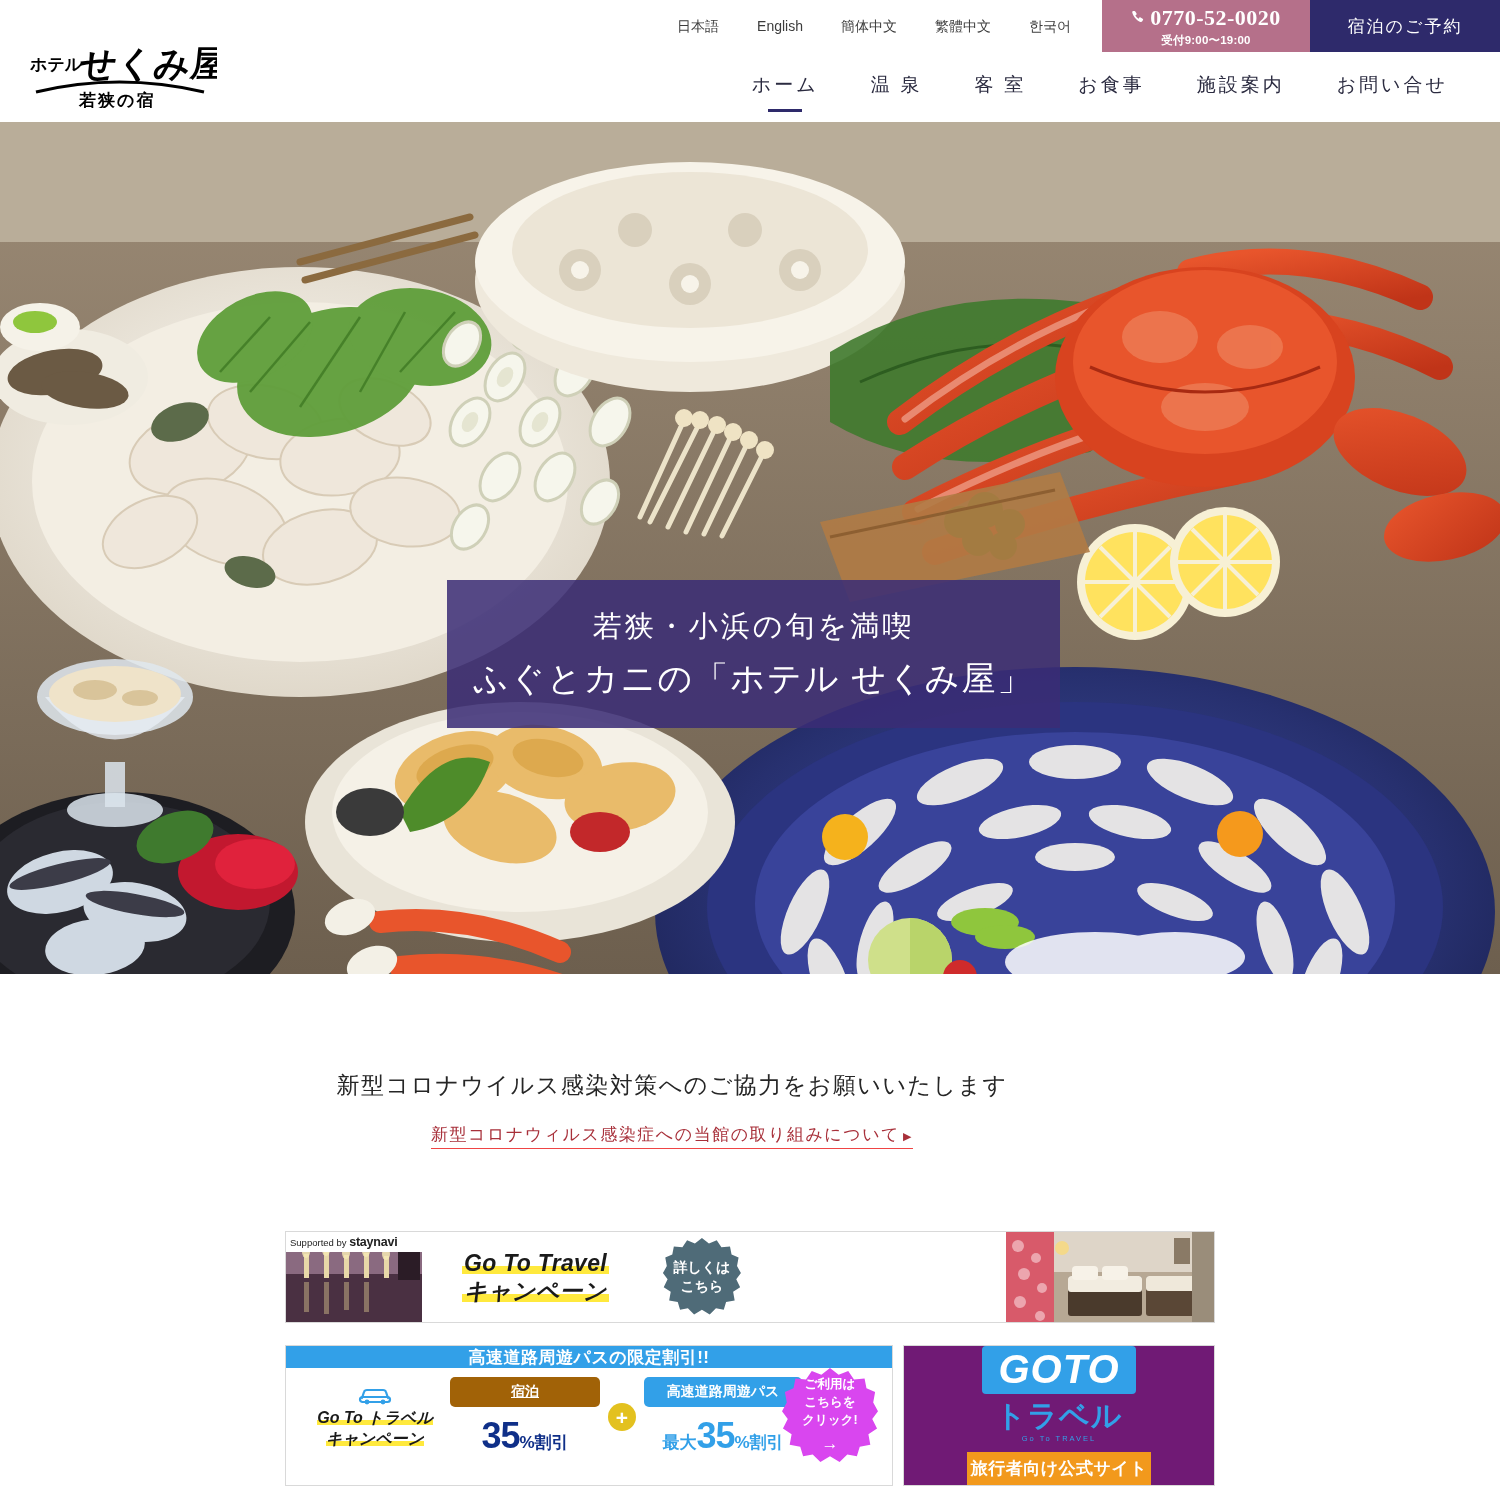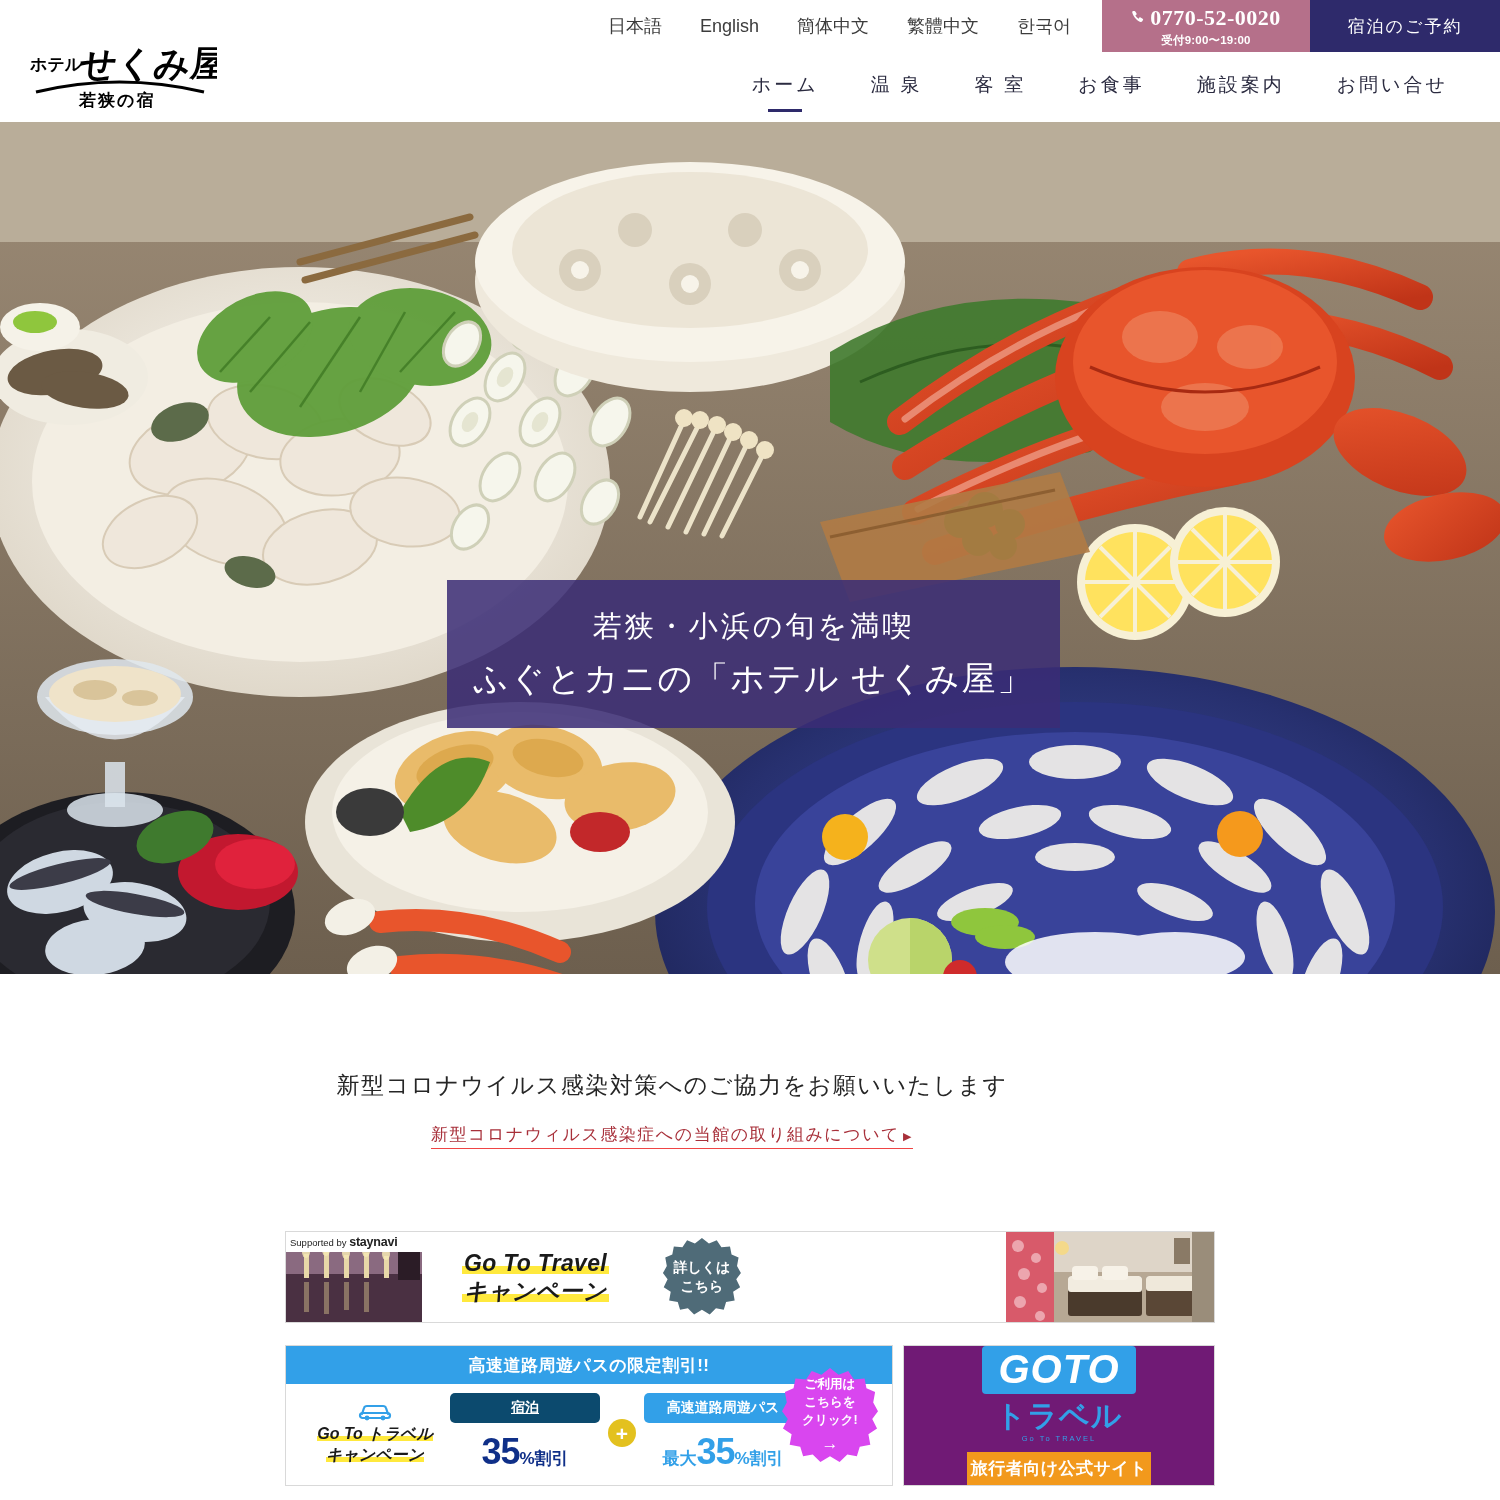--- a/index.html
+++ b/index.html
@@ -12,21 +12,21 @@
   
   .header { position: relative; width: 1500px; height: 122px; background: #fff; }
 
   .logo-wrap { position: absolute; left: 22px; top: 28px; width: 195px; height: 80px; }
   .logo-svg { display: block; }
 
   .topbar { position: absolute; right: 0; top: 0; height: 52px; display: flex; align-items: stretch; }
   .lang-list { display: flex; align-items: center; gap: 0; padding-right: 12px; }
   .lang-item {
     font-family: "Liberation Sans", sans-serif;
-    font-size: 18px; color: #3c3c3c; padding: 0 19px; line-height: 52px;
+    font-size: 14px; color: #3c3c3c; padding: 0 19px; line-height: 52px;
     cursor: pointer; white-space: nowrap;
   }
   .phone-box {
     width: 208px; background: #b5708a; color: #fff;
     display: flex; flex-direction: column; align-items: center; justify-content: center;
     padding-top: 2px;
   }
   .phone-num {
     font-family: "Liberation Serif", serif;
     font-size: 22px; font-weight: bold; letter-spacing: .5px;
@@ -105,38 +105,38 @@
     display: flex; align-items: center; justify-content: center;
     background: #4f6b78; margin-left: 14px;
     clip-path: polygon(50% 0%,59% 7%,69% 3%,75% 12%,86% 11%,88% 21%,97% 25%,95% 36%,100% 45%,94% 53%,99% 63%,90% 69%,92% 80%,81% 82%,78% 92%,68% 90%,60% 98%,50% 92%,40% 98%,32% 90%,22% 92%,19% 82%,8% 80%,10% 69%,1% 63%,6% 53%,0% 45%,5% 36%,3% 25%,12% 21%,14% 11%,25% 12%,31% 3%,41% 7%);
   }
   .gb-photo-r { width: 208px; position: relative; overflow: hidden; }
 
   .lower-row { display: flex; gap: 10px; margin-top: 22px; }
 
   .hw-banner { width: 608px; border: 1px solid #d9d9d9; background: #fff; position: relative; cursor: pointer; }
   .hw-head {
-    height: 38px; background: #32a0e8; color: #fff; font-family: "Liberation Sans", sans-serif;
+    height: 22px; background: #32a0e8; color: #fff; font-family: "Liberation Sans", sans-serif;
     font-weight: bold; font-size: 17px; display: flex; align-items: center; justify-content: center;
     letter-spacing: .5px;
   }
   .hw-body { height: 98px; display: flex; align-items: center; padding: 0 14px; }
   .hw-left { width: 150px; text-align: center; }
   .car-icon { display: block; margin: 0 auto 3px auto; }
   .hw-goto {
     font-family: "Liberation Sans", sans-serif; font-style: italic; font-weight: bold;
     font-size: 16px; color: #1a1a1a; line-height: 1.3;
   }
   .hw-hl { background: linear-gradient(transparent 66%, #ffe93d 66%, #ffe93d 96%, transparent 96%); }
   .hw-col { text-align: center; }
   .hw-pill {
     display: block; border-radius: 5px; color: #fff; font-family: "Liberation Sans", sans-serif;
     font-weight: bold; font-size: 14px; padding: 6px 0; margin-bottom: 8px;
   }
-  .pill-navy { background: #0c4a6e; width: 150px; text-decoration: underline; }
+  .pill-navy { background: #a16207; width: 150px; text-decoration: underline; }
   .pill-blue { background: #32a0e8; width: 158px; }
   .hw-pct { font-family: "Liberation Sans", sans-serif; font-weight: bold; white-space: nowrap; }
   .pct-navy { color: #0f2f88; }
   .pct-blue { color: #32a0e8; }
   .pct-big { font-size: 36px; letter-spacing: -1px; }
   .pct-sm { font-size: 17px; }
   .pct-pre { font-size: 17px; }
   .hw-plus {
     width: 28px; height: 28px; border-radius: 50%; background: #e3c11f; color: #fff;
     font-family: "Liberation Sans", sans-serif; font-weight: bold; font-size: 21px;

